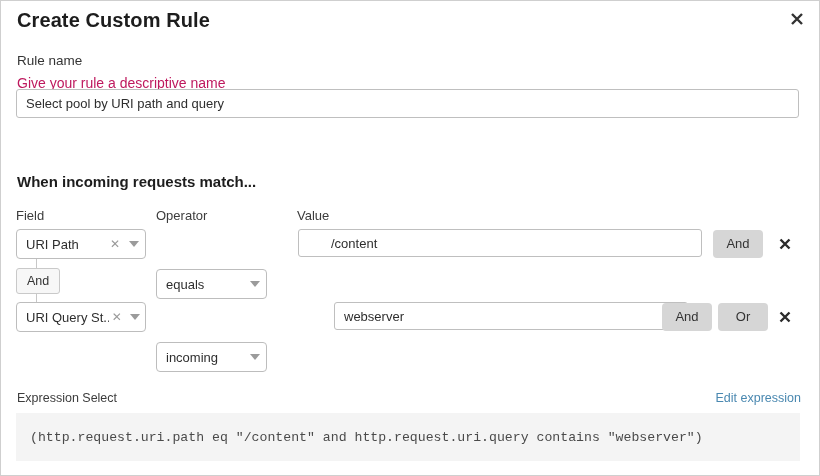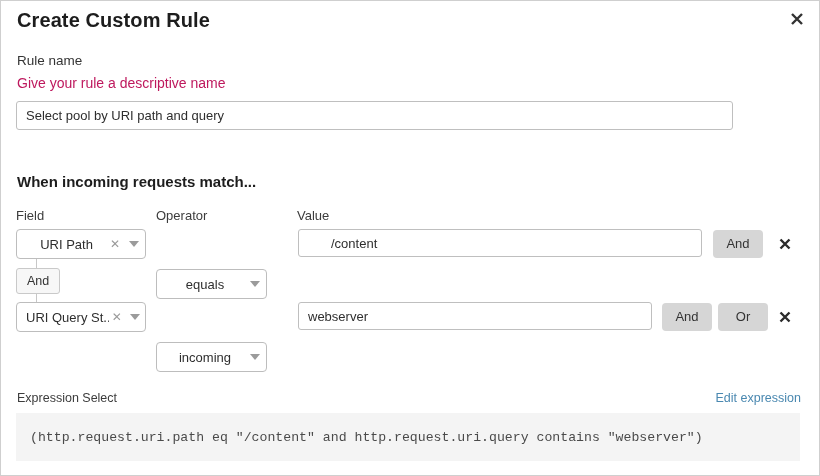--- a/index.html
+++ b/index.html
@@ -74,22 +74,22 @@
     background: #fff;
     font-family: "Liberation Sans", sans-serif;
     font-size: 13px;
     color: #2e2e2e;
     padding: 0 9px;
     outline: none;
   }
   #rule-name-input {
     position: absolute;
     left: 15px;
-    top: 100px;
-    width: 717px;
+    top: 88px;
+    width: 783px;
     height: 29px;
   }
 
   
   .section-heading {
     position: absolute;
     left: 16px;
     top: 172px;
     font-size: 15px;
     font-weight: bold;
@@ -127,21 +127,20 @@
     align-items: center;
     cursor: pointer;
   }
   .select-label {
     flex: 1 1 auto;
     font-size: 13px;
     color: #2e2e2e;
     padding-left: 9px;
     white-space: nowrap;
     overflow: hidden;
-    text-align: center;
   }
   .sel-clear {
     width: 16px;
     text-align: center;
     font-size: 12px;
     color: #9a9a9a;
     cursor: pointer;
     line-height: 1;
   }
   .sel-caret {
@@ -321,21 +320,21 @@
       <span class="sel-caret">
           <span class="caret-tri"></span>
         </span>
     </div>
     <div class="select-box sel-operator">
       <span class="select-label">incoming</span>
       <span class="sel-caret">
           <span class="caret-tri"></span>
         </span>
     </div>
-    <input class="text-input val-input" type="text" style="width: 354px;" value="webserver">
+    <input class="text-input val-input" type="text" style="width: 354px; margin-left: 36px;" value="webserver">
     <button class="logic-btn" style="left:661px; top:1px;">And</button>
     <button class="logic-btn" style="left:717px; top:1px;">Or</button>
     <button class="row-delete" style="left:773px; top:3px;">
       <svg width="14" height="14" viewBox="0 0 14 14">
         <path d="M2.5 2.5 L11.5 11.5 M11.5 2.5 L2.5 11.5" stroke="#2b2b2b" stroke-width="2.4" stroke-linecap="butt"></path>
       </svg>
     </button>
   </div>
 
   <div id="expr-label">Expression Select</div>

